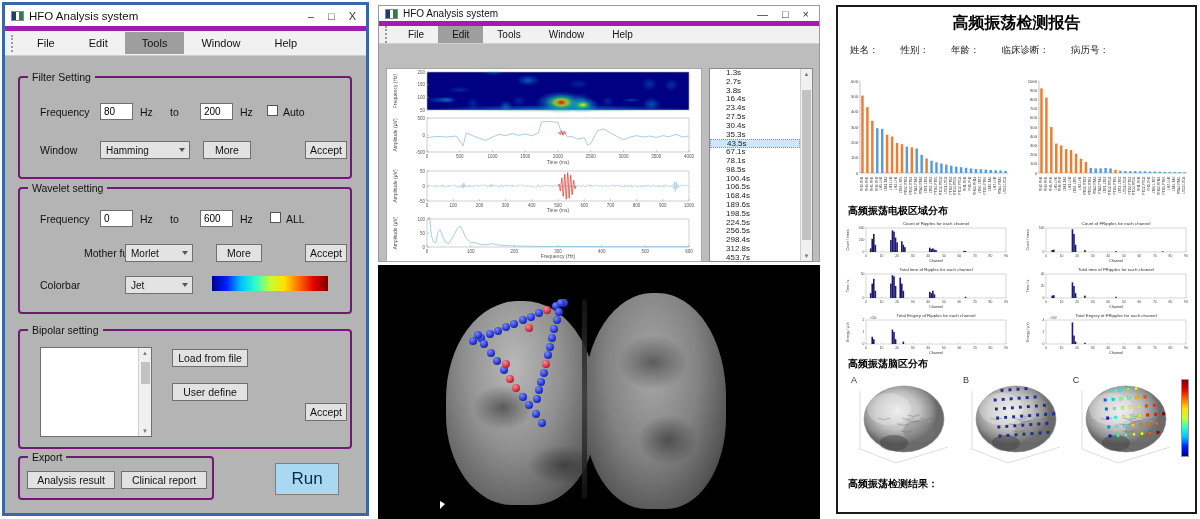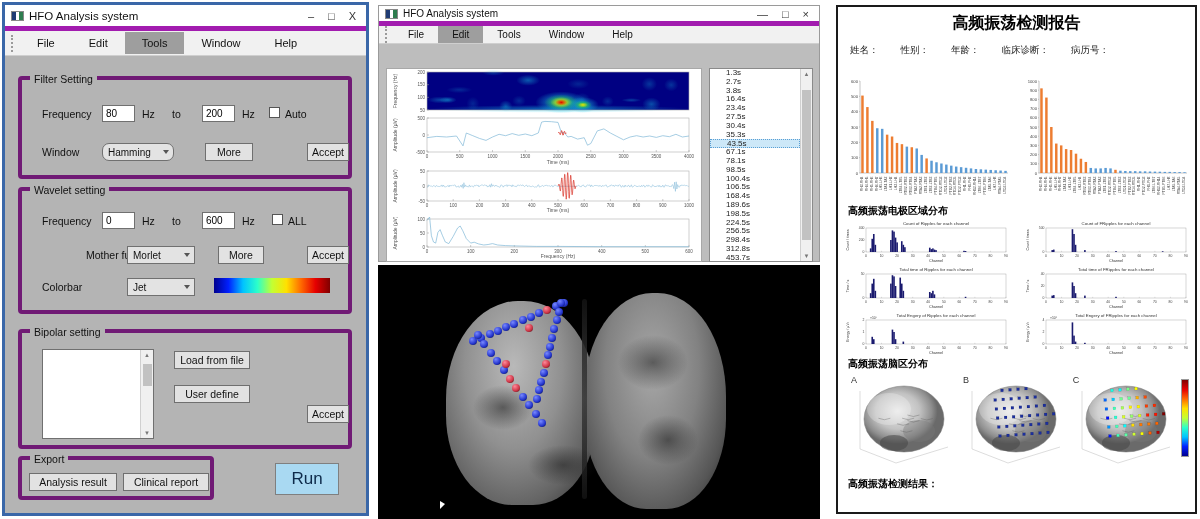--- a/index.html
+++ b/index.html
@@ -12,21 +12,21 @@
   .appicon{width:13px;height:10px;border:1px solid #888;display:flex;margin-right:5px;background:#fff;}
   .appicon i{flex:1;} .appicon i:nth-child(1){background:#1f3b73;} .appicon i:nth-child(2){background:#fff;} .appicon i:nth-child(3){background:#2e7d4f;}
   .titletext{font-size:11.5px;color:#111;flex:1;}
   .wctl{display:flex;gap:14px;color:#333;font-size:11px;padding-right:4px;}
   .wctl span{cursor:default;}
   .menubar{display:flex;align-items:center;background:#f1f1f1;height:25px;border-bottom:1px solid #cfcfcf;padding-left:2px;}
   .grip{width:5px;height:17px;margin:0 4px;border-left:2px dotted #9a9a9a;}
   .menu-item{font-size:11px;color:#111;padding:5px 17px;}
   .menu-item.active{background:#9e9e9e;}
   .lbody{position:relative;width:100%;height:457px;background:#b4b4b4;}
-  .group{position:absolute;border:4px solid #701a75;border-radius:4px;}
+  .group{position:absolute;border:2px solid #701a75;border-radius:4px;}
   .legend{position:absolute;top:-7px;left:8px;background:#b4b4b4;padding:0 4px;font-size:10.5px;color:#111;}
   .lab{position:absolute;font-size:10.5px;color:#111;}
   .tinput{position:absolute;width:33px;height:17px;border:1px solid #707070;background:#fff;font-size:10px;padding:1px 3px;}
   .selectbox{position:absolute;height:18px;background:#e3e3e3;border:1px solid #707070;display:flex;align-items:center;font-size:10px;padding-left:5px;color:#111;}
   .selectbox .arr{margin-left:auto;margin-right:4px;width:0;height:0;border-left:3.5px solid transparent;border-right:3.5px solid transparent;border-top:4px solid #555;}
   .btn{position:absolute;background:#e2e2e2;border:1px solid #6f6f6f;font-size:10.5px;color:#111;display:flex;align-items:center;justify-content:center;}
   .cbox{position:absolute;width:11px;height:11px;border:1px solid #555;background:#fff;}
   .jet-h{background:linear-gradient(to right,#00008f,#0020ff,#00c3ff,#2cffca,#c3ff33,#ffe100,#ff6a00,#e60000,#800000);}
   .jet-v{background:linear-gradient(to bottom,#800000,#e60000,#ff6a00,#ffe100,#c3ff33,#2cffca,#00c3ff,#0020ff,#00008f);}
   .listbox{position:absolute;background:#fff;border:1px solid #707070;overflow:hidden;}
@@ -107,21 +107,21 @@
         <span class="legend">Filter Setting</span>
         <span class="lab" style="left:20px;top:28px;">Frequency</span>
         <input class="tinput" style="left: 80px; top: 25px;" value="80">
         <span class="lab" style="left:120px;top:28px;">Hz</span>
         <span class="lab" style="left:150px;top:28px;">to</span>
         <input class="tinput" style="left: 180px; top: 25px;" value="200">
         <span class="lab" style="left:220px;top:28px;">Hz</span>
         <span class="cbox" style="left:247px;top:27px;"></span>
         <span class="lab" style="left:263px;top:28px;">Auto</span>
         <span class="lab" style="left:20px;top:66px;">Window</span>
-        <div class="selectbox" style="left:80px;top:63px;width:72px;border-radius:7px;">
+        <div class="selectbox" style="left:80px;top:63px;width:90px;">
           <span>Hamming</span>
             <span class="arr"></span>
         </div>
         <div class="btn" style="left:183px;top:63px;width:48px;height:18px;">More</div>
         <div class="btn" style="left:285px;top:63px;width:42px;height:18px;">Accept</div>
       </div>
 
       <div class="group" style="left:13px;top:131px;width:334px;height:127px;">
         <span class="legend">Wavelet setting</span>
         <span class="lab" style="left:20px;top:24px;">Frequency</span>

